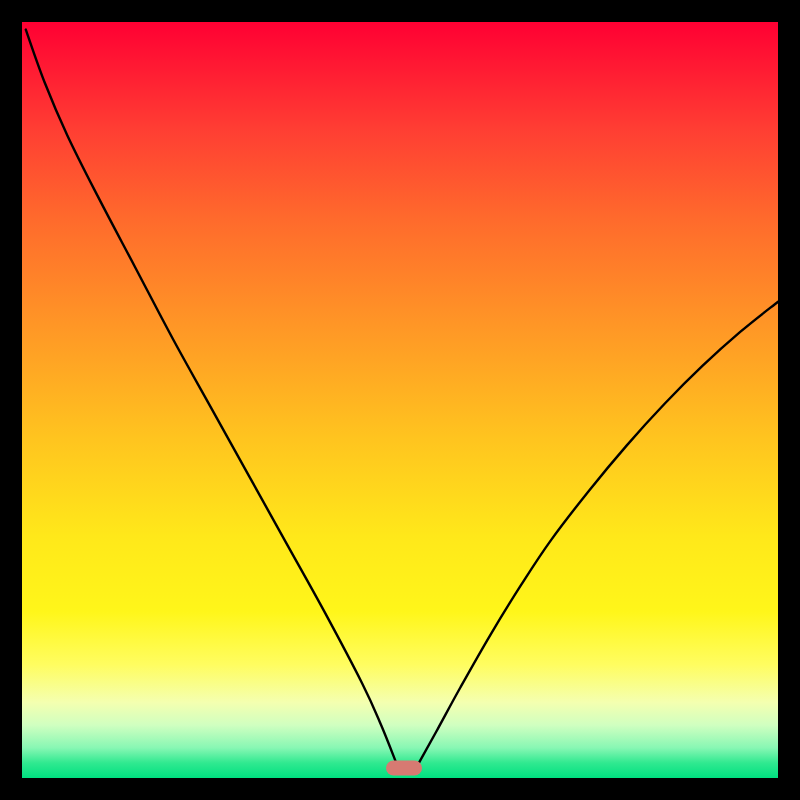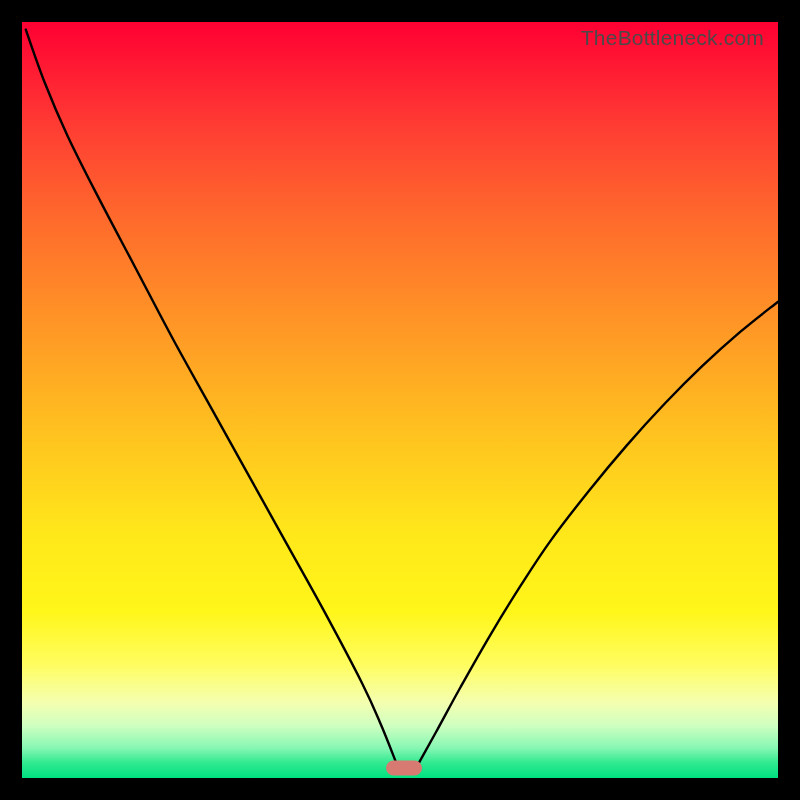--- a/index.html
+++ b/index.html
@@ -66,21 +66,20 @@
     transform: translate(-50%, -50%);
   }
 </style>
 </head>
 <body>
 
 <div class="frame">
 
   <div class="plot">
 
-    <div class="watermark">TheBottleneck.com</div>
 
     <svg class="curve" viewBox="0 0 756 756" preserveAspectRatio="none">
       <path fill="none" stroke="#000" stroke-width="2.4" stroke-linecap="round" d="M 3.78 7.56 C 7.18 17.09, 15.20 41.43, 22.68 60.48 C 30.16 79.53, 35.83 92.99, 45.36 113.40 C 54.89 133.81, 63.35 150.07, 75.60 173.88 C 87.85 197.69, 99.79 219.84, 113.40 245.70 C 127.01 271.56, 137.59 292.35, 151.20 317.52 C 164.81 342.69, 175.39 361.07, 189.00 385.56 C 202.61 410.05, 213.19 429.11, 226.80 453.60 C 240.41 478.09, 250.99 497.15, 264.60 521.64 C 278.21 546.13, 288.79 564.51, 302.40 589.68 C 316.01 614.85, 329.99 641.09, 340.20 661.50 C 350.41 681.91, 352.98 688.79, 359.10 703.08 C 365.22 717.37, 371.50 734.08, 374.22 740.88"></path>
       <path fill="none" stroke="#000" stroke-width="2.4" stroke-linecap="round" d="M 396.90 740.88 C 400.30 734.76, 408.32 720.47, 415.80 706.86 C 423.28 693.25, 428.95 682.29, 438.48 665.28 C 448.01 648.27, 457.83 630.73, 468.72 612.36 C 479.61 593.99, 488.07 580.23, 498.96 563.22 C 509.85 546.21, 516.95 534.87, 529.20 517.86 C 541.45 500.85, 553.39 485.73, 567.00 468.72 C 580.61 451.71, 591.19 439.01, 604.80 423.36 C 618.41 407.71, 628.99 396.07, 642.60 381.78 C 656.21 367.49, 666.79 356.91, 680.40 343.98 C 694.01 331.05, 704.59 321.53, 718.20 309.96 C 731.81 298.39, 749.20 285.16, 756.00 279.72"></path>
     </svg>
 
     <div class="marker" style="left: 381.78px; top: 746.172px;"></div>
 
   </div>
 </div>

